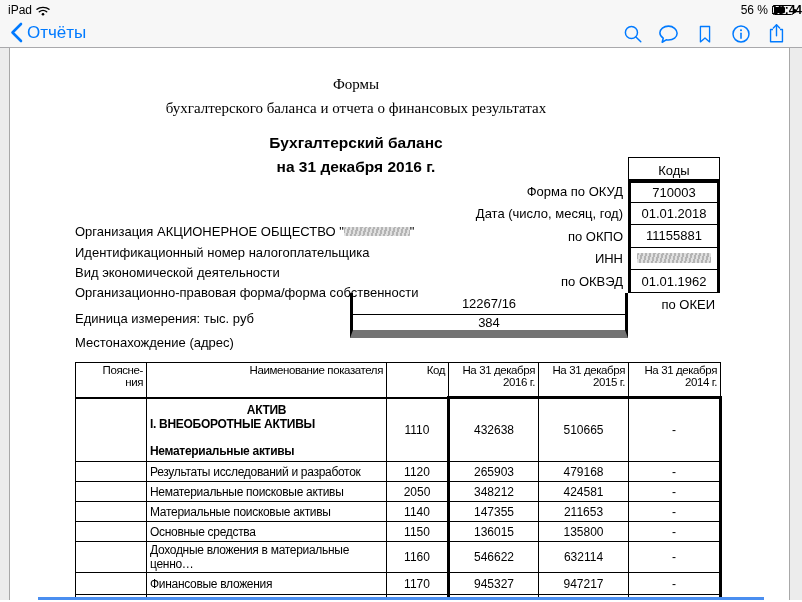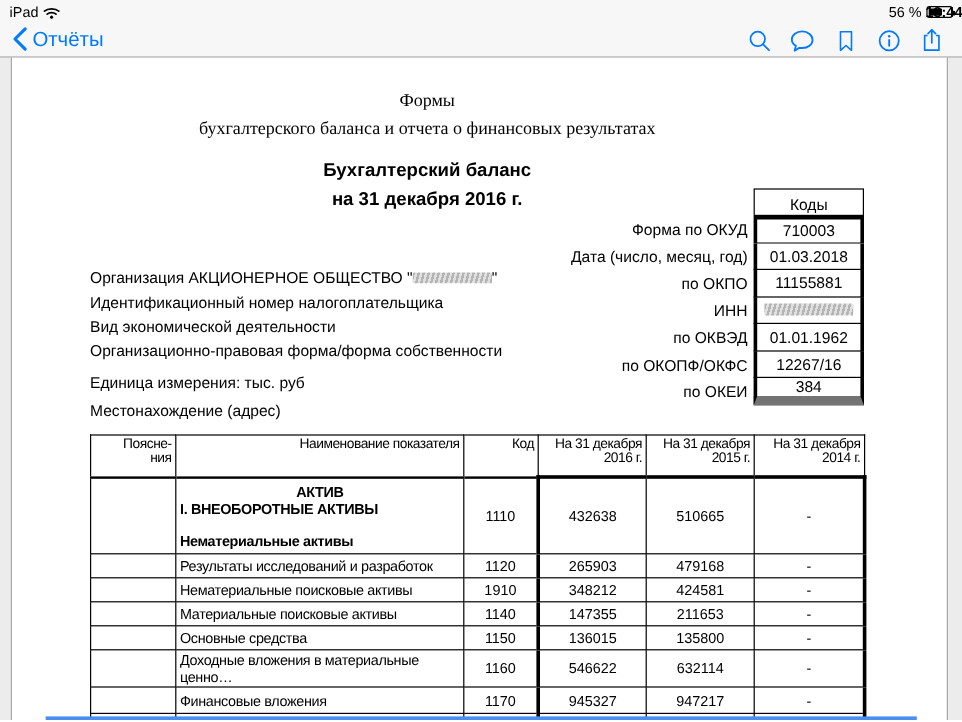--- a/index.html
+++ b/index.html
@@ -160,30 +160,29 @@
     <div class="center-line serif" style="top:28px">Формы</div>
     <div class="center-line serif" style="top:52px">бухгалтерского баланса и отчета о финансовых результатах</div>
     <div class="center-line bold-title" style="top:86px">Бухгалтерский баланс</div>
     <div class="center-line bold-title" style="top:110px">на 31 декабря  2016 г.</div>
 
     <div class="codes-header-cell">Коды</div>
     <div class="codes-grid">
       <div class="codes-label">Форма по ОКУД</div>
       <div class="codes-value first">710003</div>
       <div class="codes-label">Дата (число, месяц, год)</div>
-      <div class="codes-value">01.03.2018</div>
+      <div class="codes-value">01.01.2018</div>
       <div class="codes-label">по ОКПО</div>
       <div class="codes-value">11155881</div>
       <div class="codes-label">ИНН</div>
       <div class="codes-value">
           <span class="redact-strip" style="width:74px"></span>
         </div>
       <div class="codes-label">по ОКВЭД</div>
       <div class="codes-value">01.01.1962</div>
-      <div class="codes-label">по ОКОПФ/ОКФС</div>
       <div class="codes-value">12267/16</div>
       <div class="codes-label">по ОКЕИ</div>
       <div class="codes-value last">384</div>
     </div>
 
     <div class="info-line org-line" style="top:176px">
       <span>Организация АКЦИОНЕРНОЕ ОБЩЕСТВО "</span>
         <span class="redact-strip" style="width:66px;height:9px"></span>
         <span>"</span>
     </div>
@@ -240,21 +239,21 @@
         <td></td>
         <td class="name">Результаты исследований и разработок</td>
         <td class="num">1120</td>
         <td class="num vb-l">265903</td>
         <td class="num">479168</td>
         <td class="num vb-r">-</td>
       </tr>
       <tr style="height:20px">
         <td></td>
         <td class="name">Нематериальные поисковые активы</td>
-        <td class="num">1910</td>
+        <td class="num">2050</td>
         <td class="num vb-l">348212</td>
         <td class="num">424581</td>
         <td class="num vb-r">-</td>
       </tr>
       <tr style="height:20px">
         <td></td>
         <td class="name">Материальные поисковые активы</td>
         <td class="num">1140</td>
         <td class="num vb-l">147355</td>
         <td class="num">211653</td>

